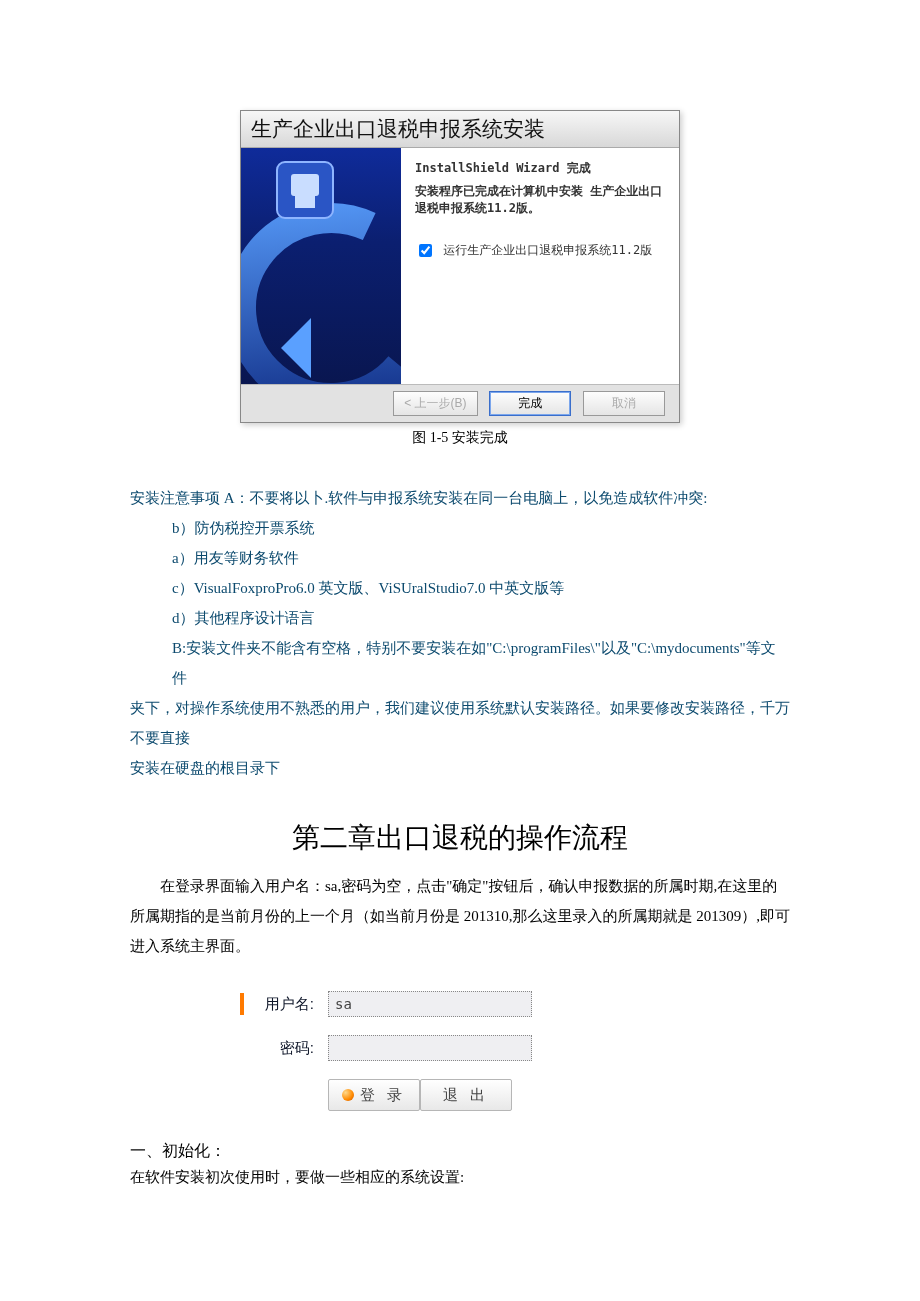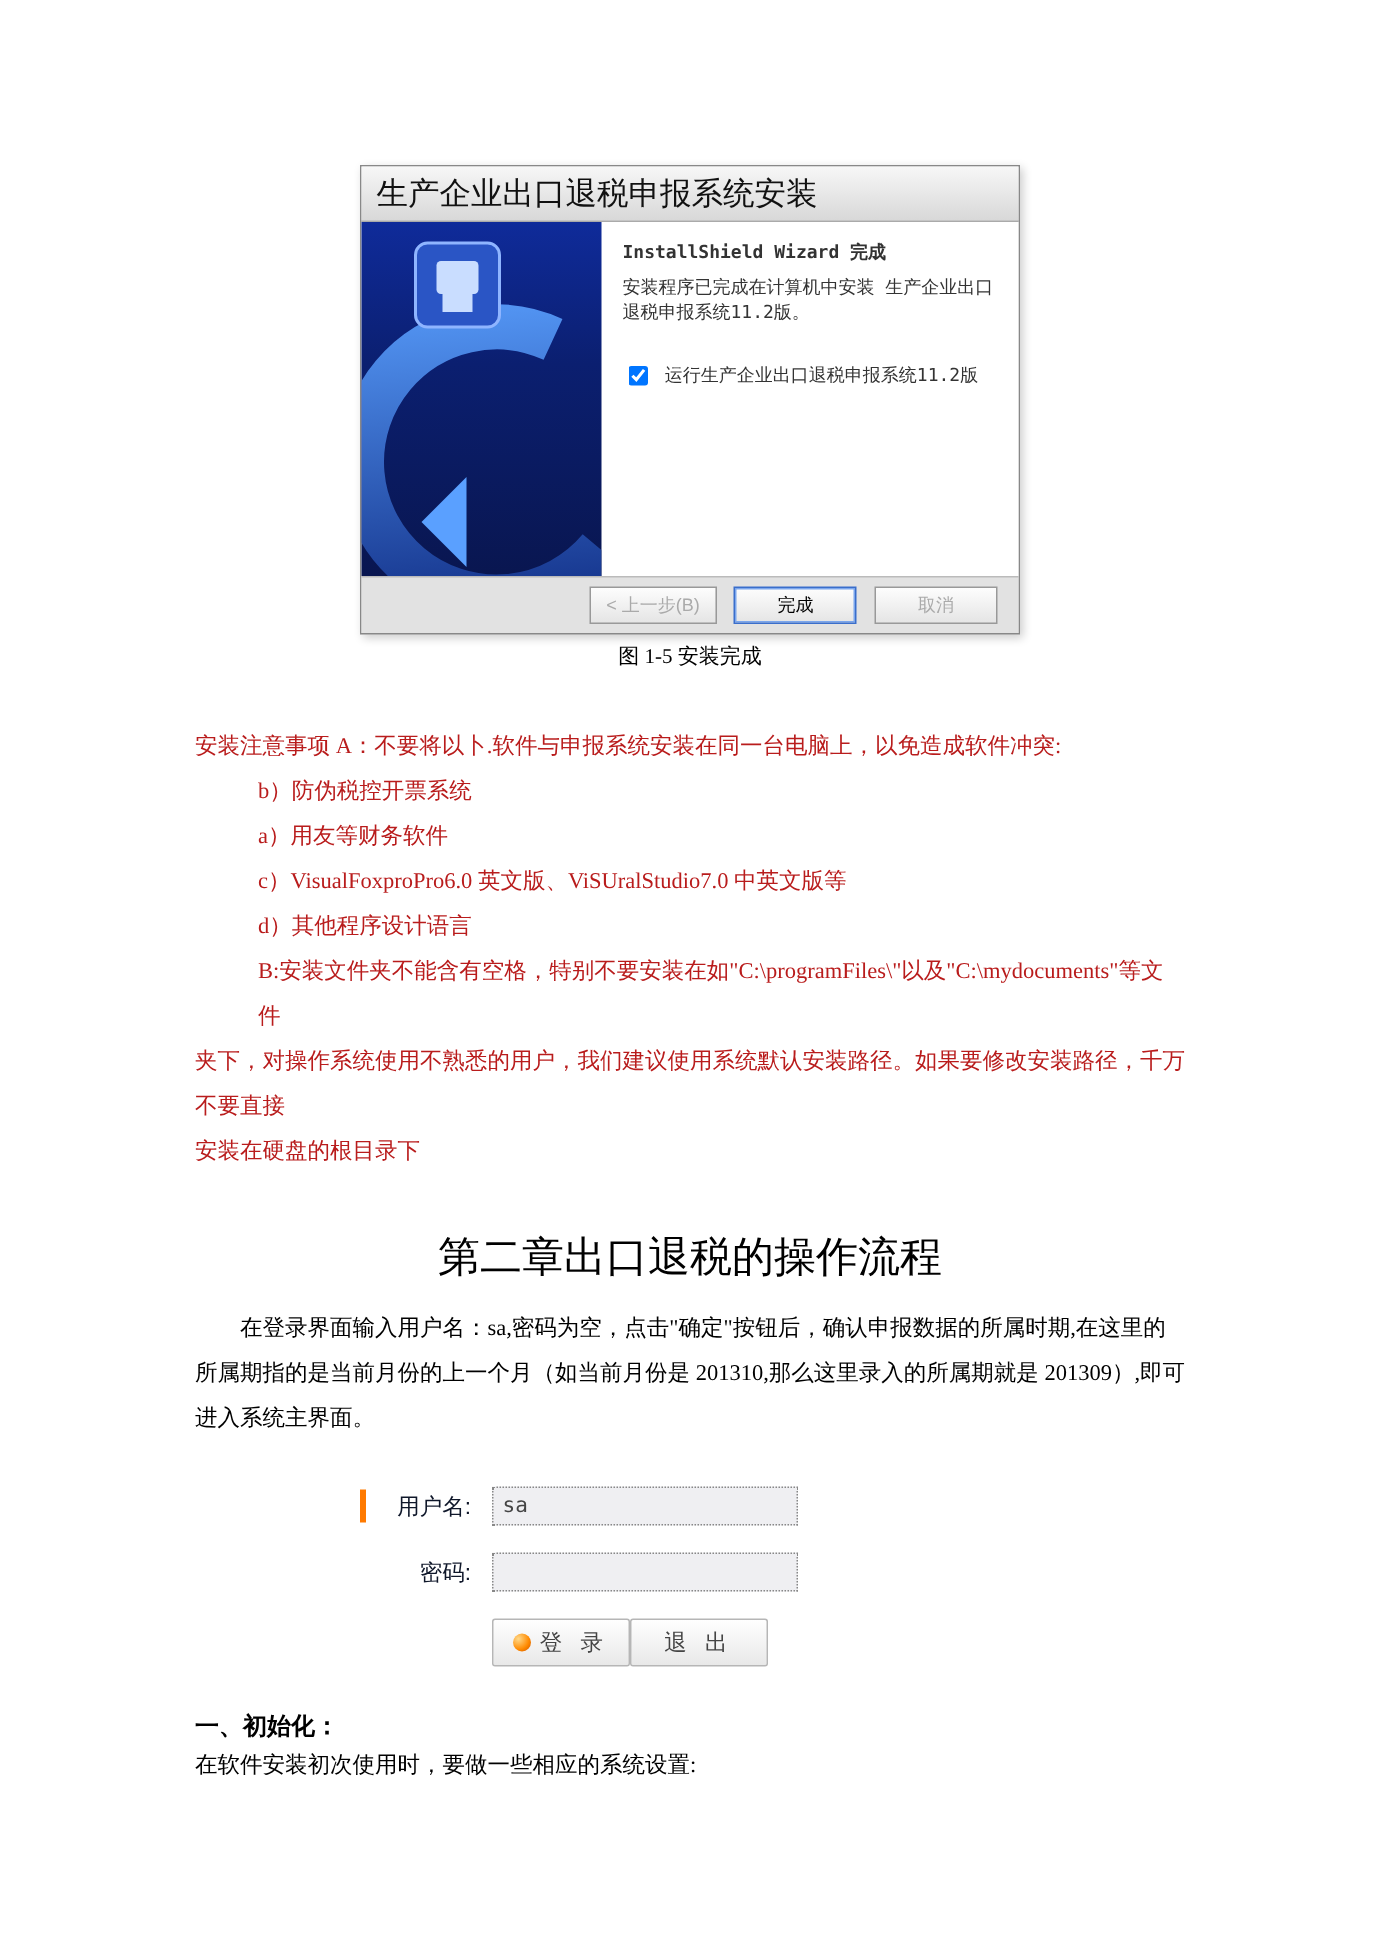--- a/index.html
+++ b/index.html
@@ -49,20 +49,21 @@
     font-size: 12px;
     color: #333;
   }
   .installer-right .bold {
     font-weight: bold;
     margin-bottom: 6px;
   }
   .installer-right .desc {
     line-height: 1.4;
     margin-bottom: 24px;
+    font-weight: bold;
   }
   .installer-checkrow {
     margin-top: 6px;
     white-space: nowrap;
   }
   .installer-checkrow input {
     vertical-align: middle;
     margin-right: 4px;
   }
   .installer-footer {
@@ -90,21 +91,21 @@
   }
   .installer-footer .btn.disabled {
     color: #aaa;
   }
   .caption {
     text-align: center;
     font-size: 14px;
     margin-top: 6px;
   }
   .red-block {
-    color: #b91c1c;
+    color: #0c4a6e;
     line-height: 2.0;
     margin-top: 36px;
   }
   .indent-a { margin-left: 0; }
   .indent-b { margin-left: 42px; }
   .indent-b2 { margin-left: 42px; }
   .chapter-title {
     text-align: center;
     font-size: 28px;
     font-family: "SimSun","宋体",serif;
@@ -163,21 +164,21 @@
     letter-spacing: 4px;
     position: relative;
   }
   .login-btn .orb {
     width: 12px; height: 12px; border-radius: 50%;
     background: radial-gradient(circle at 30% 30%, #ffd98a, #ff8a00 60%, #c94e00);
     margin-right: 6px;
     flex: none;
   }
   .section-head {
-    font-weight: bold;
+    font-weight: normal;
     font-size: 16px;
     margin-top: 8px;
   }
   .plain-line {
     line-height: 2.0;
   }
 </style>
 </head>
 <body>
 

